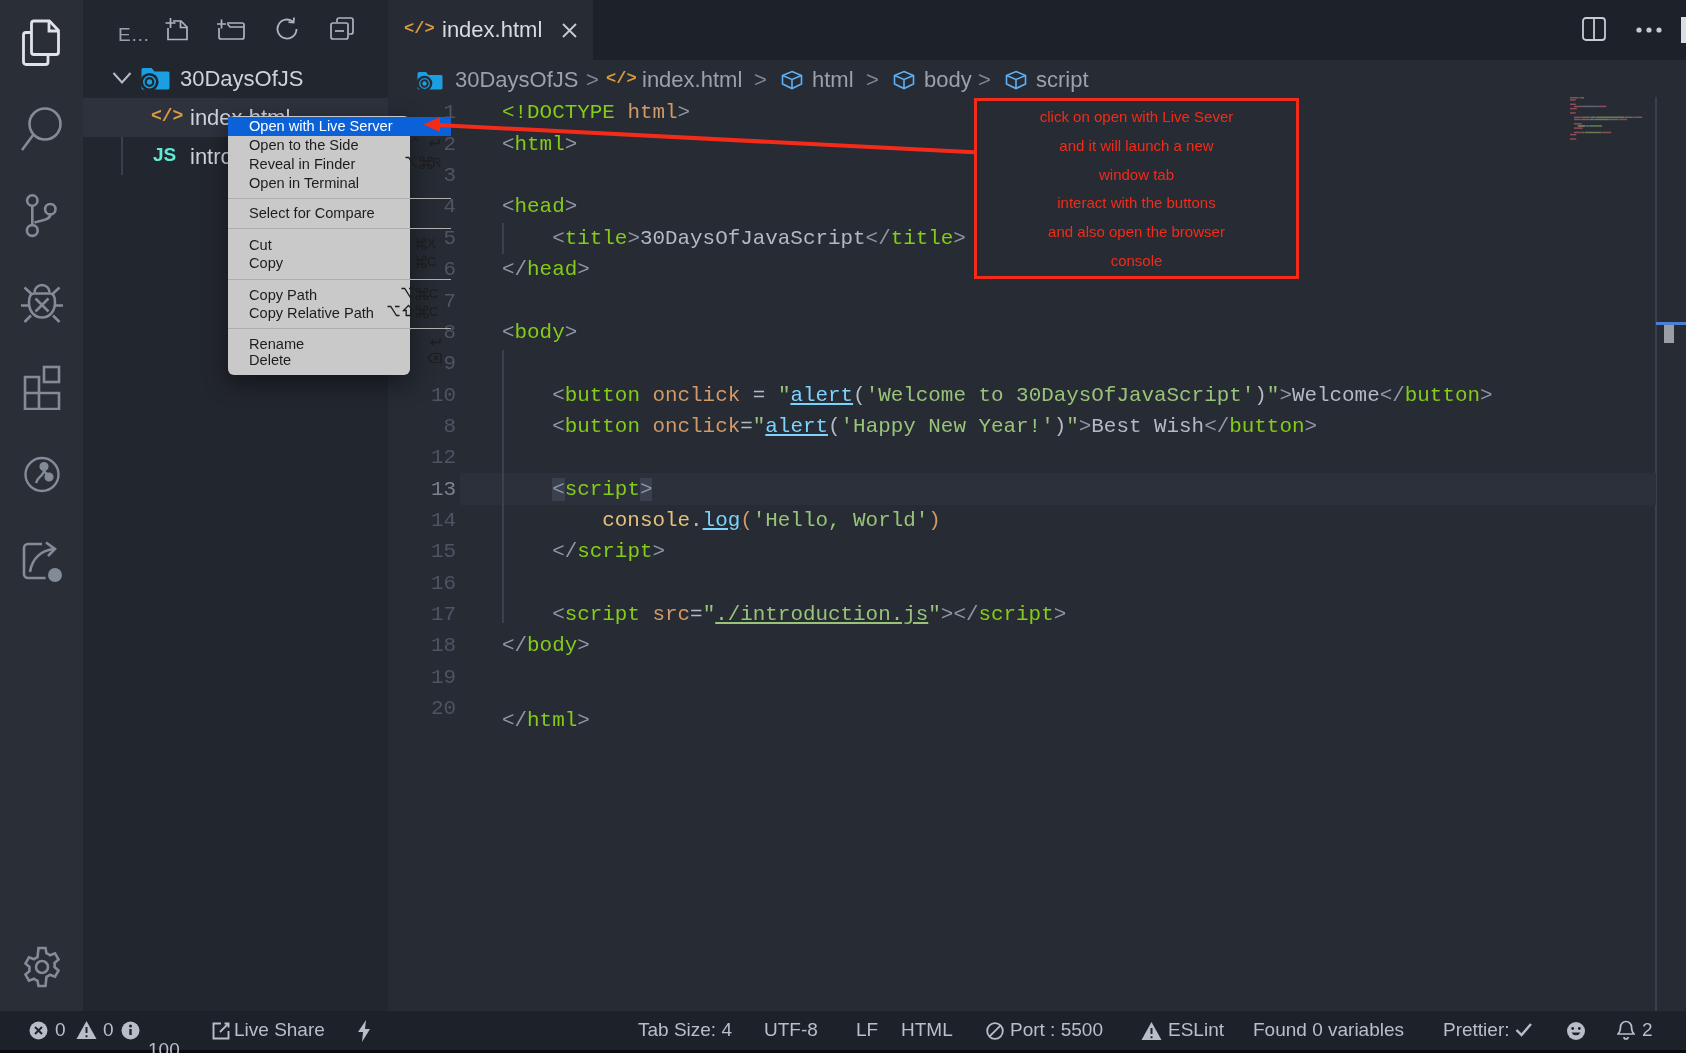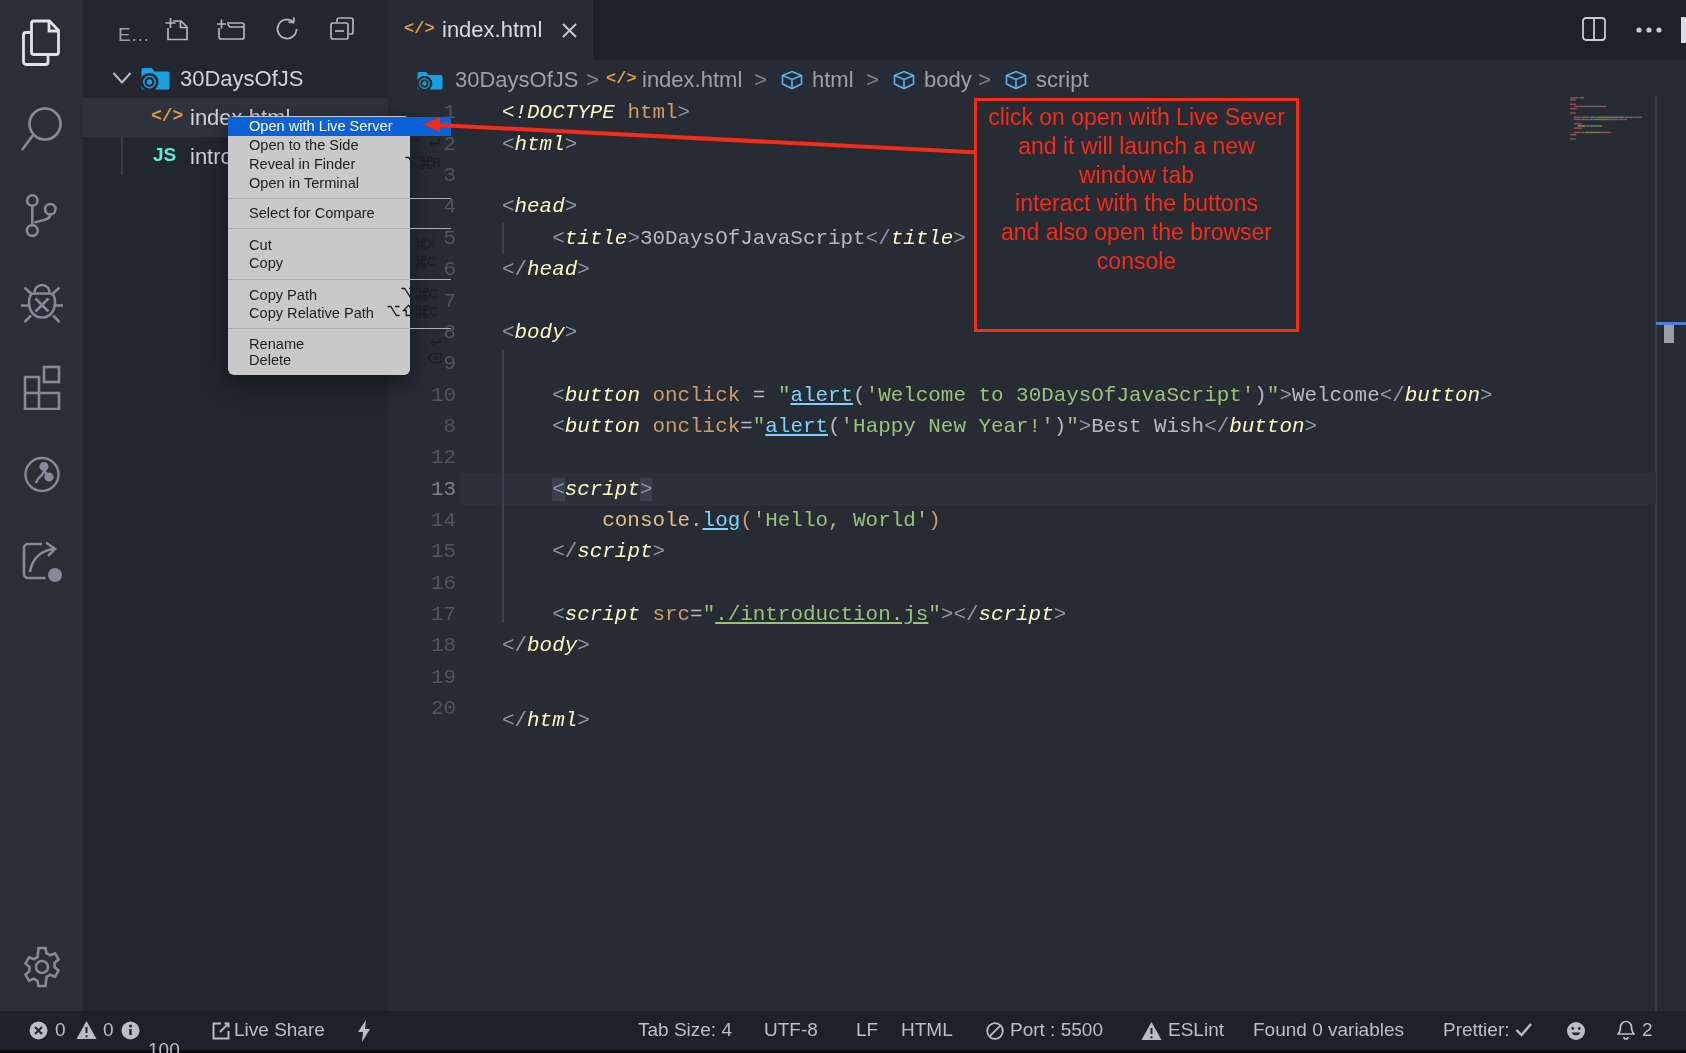--- a/index.html
+++ b/index.html
@@ -17,34 +17,34 @@
   
   #tabbar { left:388px; top:0; width:1298px; height:60px; background:#1d2129; }
   #tab { left:388px; top:0; width:205px; height:60px; background:#262b34; }
   #tab .lbl { position:absolute; left:54px; top:17px; font-size:22px; color:#d8dbe0; }
   #crumbs { left:388px; top:60px; width:1298px; height:37px; background:#262b34; color:#9aa1ab; font-size:22px; }
   .crumbtxt { position:absolute; top:7px; }
   
   #code { left:0px; top:0px; width:1686px; }
   .cl { position:absolute; left:502px; font:20.9px/31.35px "Liberation Mono", monospace; white-space:pre; color:#b3bac5; }
   .ln { position:absolute; font:20.9px/31.35px "Liberation Mono", monospace; color:#4d5464; width:60px; text-align:right; left:396px; }
-  .red { color:#fef9c3;font-style:italic; } .orn { color:#d19a66; } .grn { color:#98c379; }
+  .red { color:#84cc16; } .orn { color:#d19a66; } .grn { color:#98c379; }
   .blu { color:#7dd3fc;text-decoration:underline; } .yel { color:#e5c07b; } .pun { color:#8f97a6; }
   .txt { color:#b3bac5; }
   
   #menu { left:228px; top:116px; width:182px; height:259px; background:#c9c9c9; border-radius:6px;
           box-shadow:0 8px 24px rgba(0,0,0,.45); font-size:14.6px; color:#1d1d1f; }
   .mi { position:absolute; left:0; width:223px; height:19px; line-height:19px; }
   .mi .t { position:absolute; left:21px; }
   .mi .k { position:absolute; right:9px; }
   .msep { position:absolute; left:0; width:223px; height:1px; background:#aeaeae; }
   .misel { background:#0b62d8; color:#fff; }
   
-  #redbox { left:974px; top:98px; width:325px; height:234px; border:3.5px solid #f42b18; color:#f42b18;
-            font-size:23px; line-height:28.8px; text-align:center; padding-top:2px; }
+  #redbox { left:974px; top:98px; width:325px; height:181px; border:3.5px solid #f42b18; color:#f42b18;
+            font-size:15px; line-height:28.8px; text-align:center; padding-top:2px; }
   
   #status { left:0; top:1011px; width:1686px; height:42px; background:#1d212a; color:#b9bfc9; font-size:19px; border-bottom:3px solid #0a0b0e; }
   .st { position:absolute; top:8px; }
 </style>
 </head>
 <body>
 <div id="activity" class="abs">
 
   <svg class="abs" style="left:22px; top:19px;" width="40" height="47" viewBox="0 0 40 47">
     <rect x="1.5" y="13.5" width="24.5" height="32" rx="2.5" fill="none" stroke="#dfe3e8" stroke-width="2.8"></rect>

